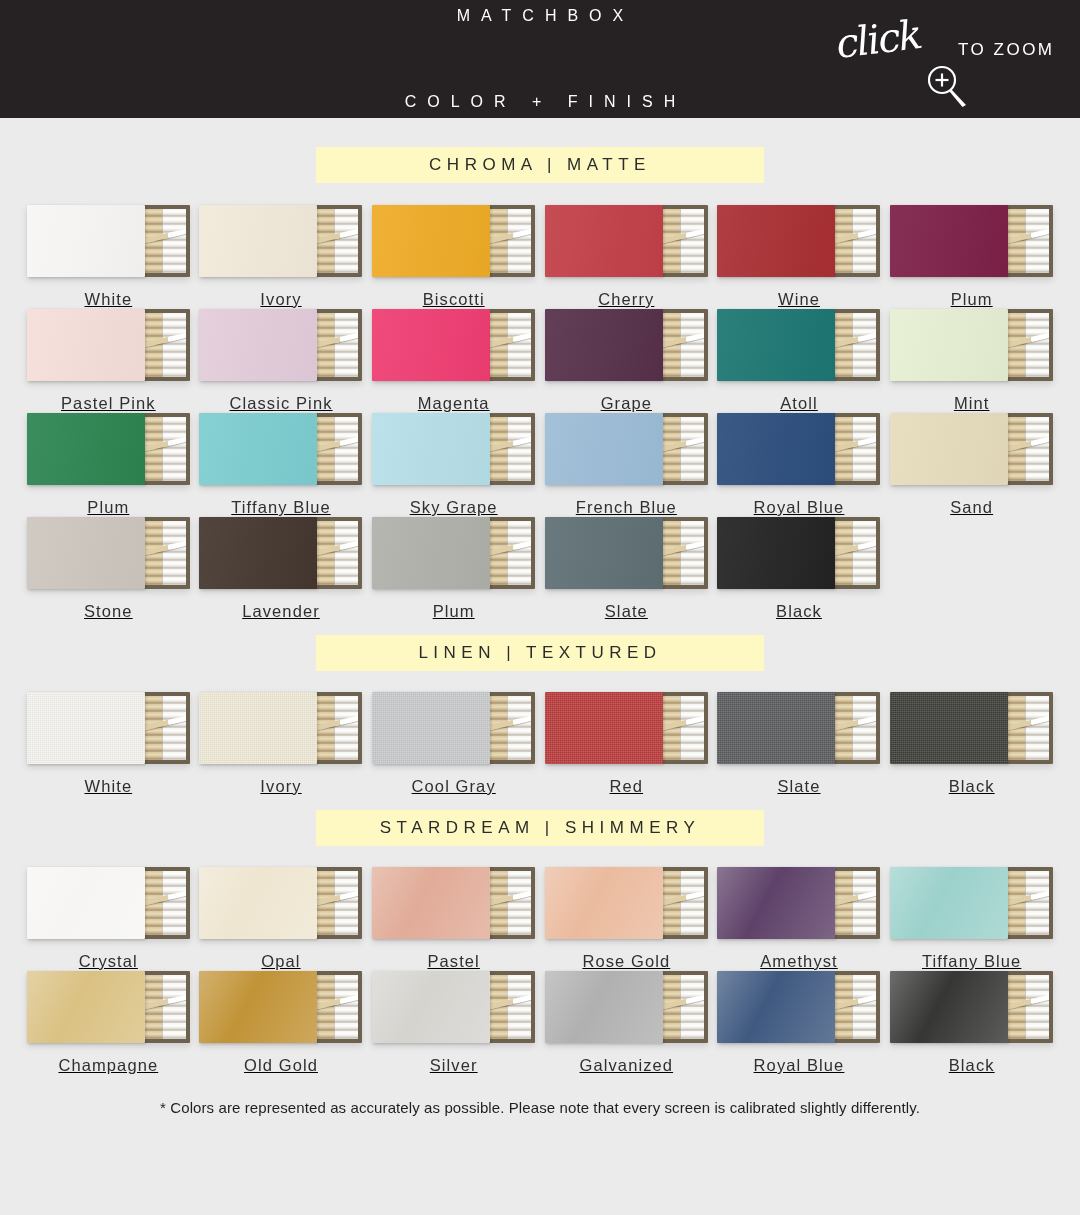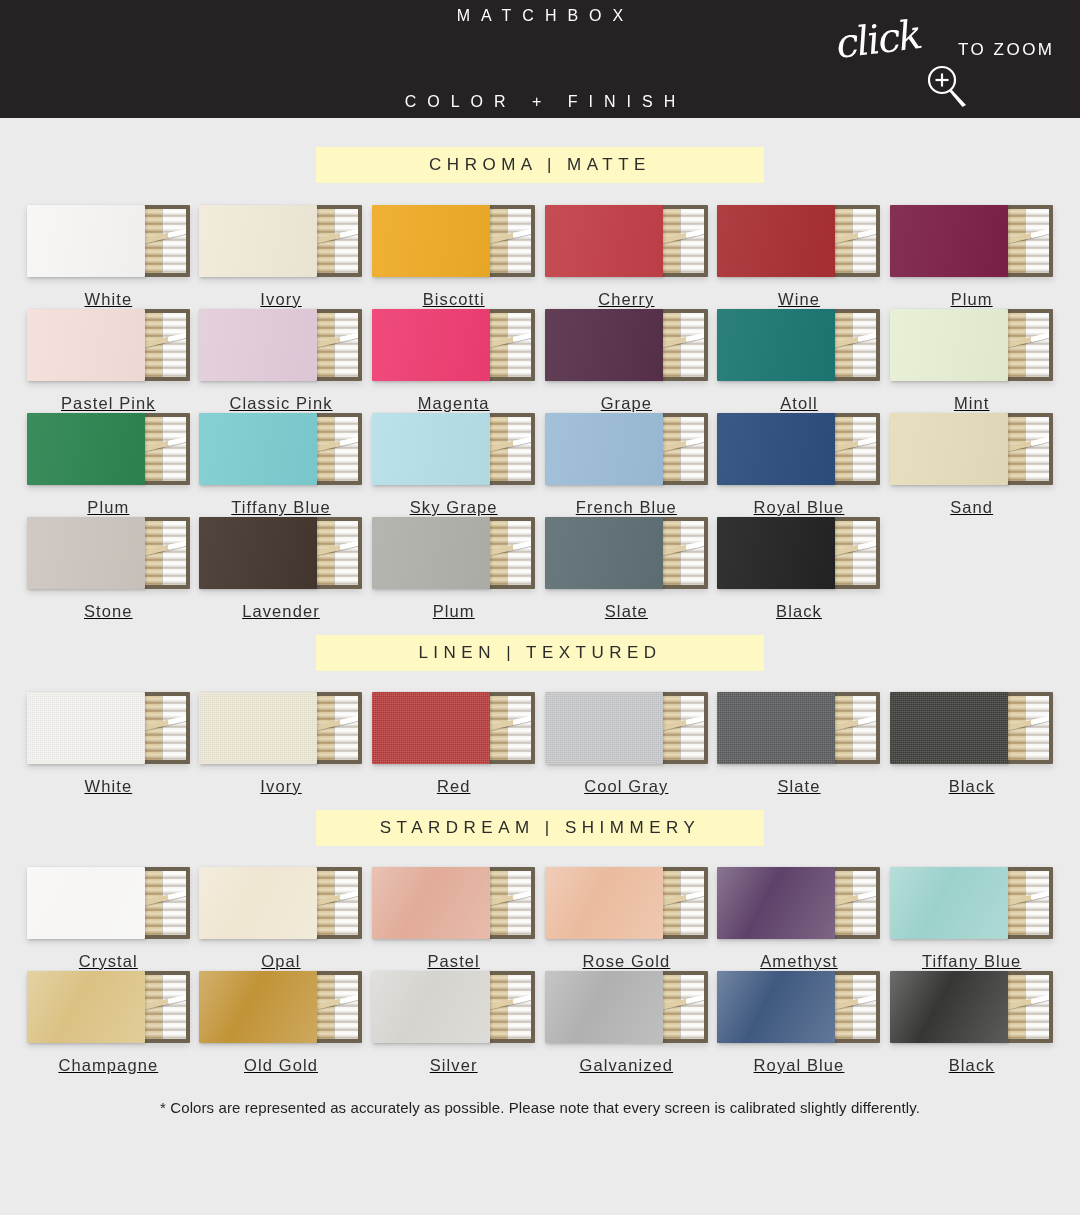--- a/index.html
+++ b/index.html
@@ -583,36 +583,36 @@
       </div>
       <div class="cell">
         <div class="box">
           <div class="tray">
             <div class="tray-inner">
               <div class="sticks"></div>
               <div class="tips"></div>
               <div class="diag"></div>
             </div>
           </div>
+          <div class="sleeve texture" style="background-color: rgb(201, 202, 203);"></div>
+        </div>
+        <div class="swatch-label">Cool Gray</div>
+      </div>
+      <div class="cell">
+        <div class="box">
+          <div class="tray">
+            <div class="tray-inner">
+              <div class="sticks"></div>
+              <div class="tips"></div>
+              <div class="diag"></div>
+            </div>
+          </div>
           <div class="sleeve texture" style="background-color: rgb(185, 59, 60);"></div>
         </div>
         <div class="swatch-label">Red</div>
-      </div>
-      <div class="cell">
-        <div class="box">
-          <div class="tray">
-            <div class="tray-inner">
-              <div class="sticks"></div>
-              <div class="tips"></div>
-              <div class="diag"></div>
-            </div>
-          </div>
-          <div class="sleeve texture" style="background-color: rgb(201, 202, 203);"></div>
-        </div>
-        <div class="swatch-label">Cool Gray</div>
       </div>
       <div class="cell">
         <div class="box">
           <div class="tray">
             <div class="tray-inner">
               <div class="sticks"></div>
               <div class="tips"></div>
               <div class="diag"></div>
             </div>
           </div>

